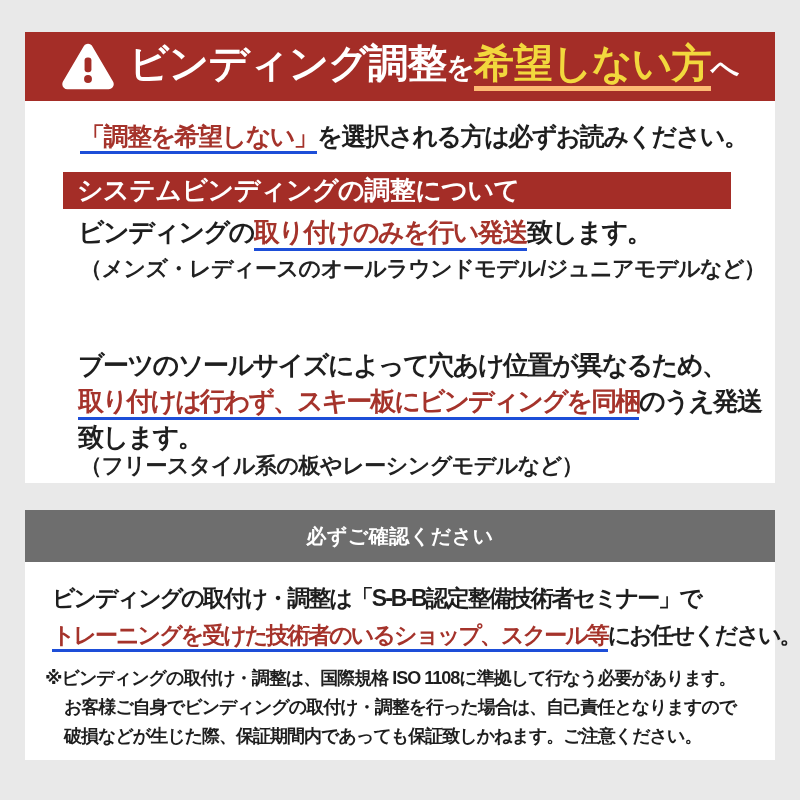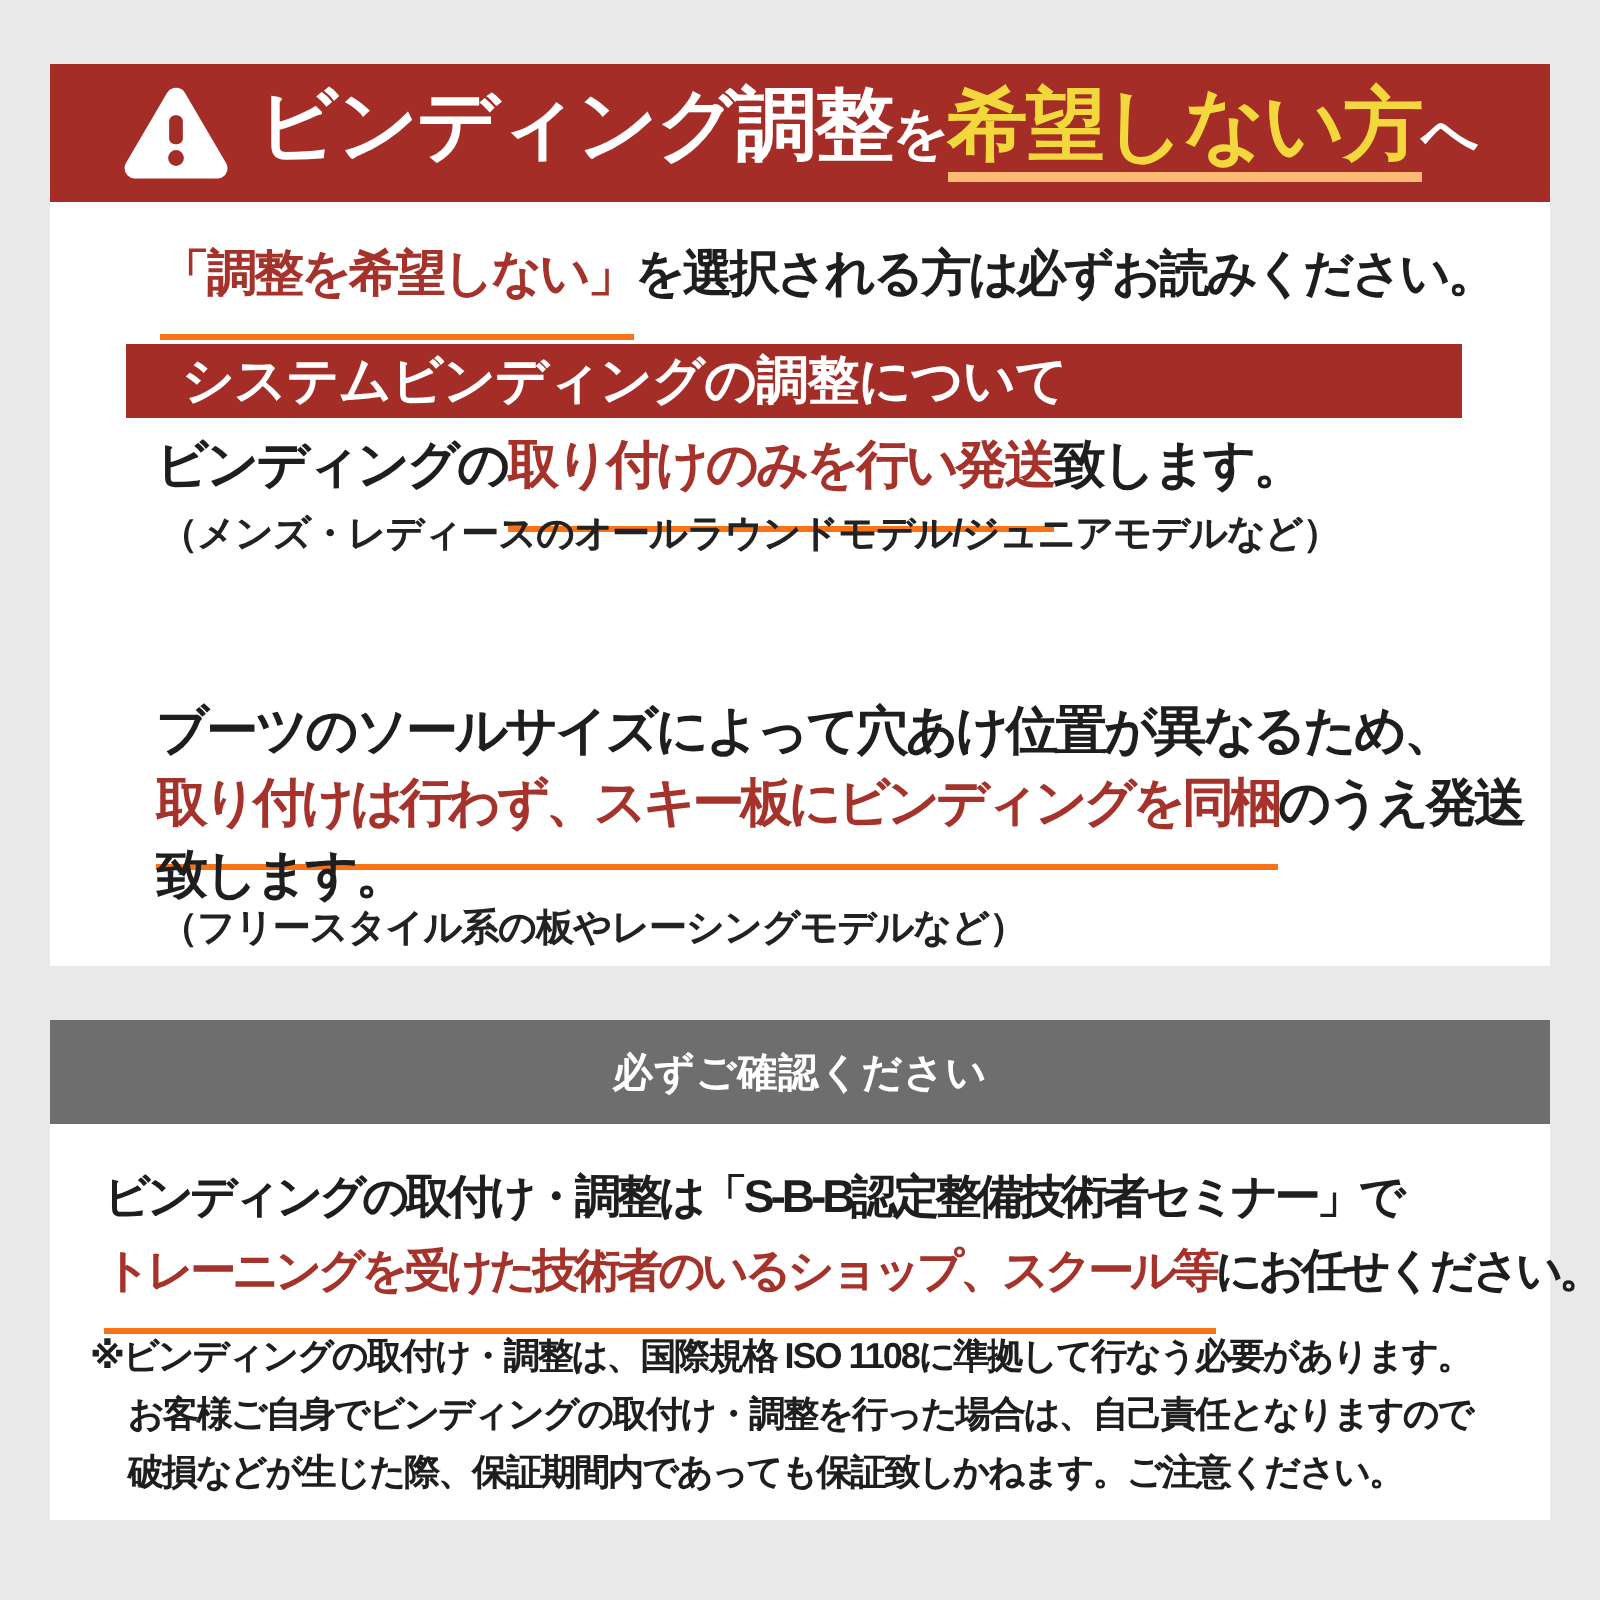--- a/index.html
+++ b/index.html
@@ -24,35 +24,35 @@
   }
   .header-text .particle{font-size:28px;}
   .hl-yellow{
     color:#f2d83d;display:inline-block;
     border-bottom:5px solid #fdba74;padding-bottom:3px;
   }
 
   
   .card1{position:absolute;left:25px;top:101px;width:750px;height:382px;background:#ffffff;}
   .card1 .intro{position:absolute;left:55px;top:19px;font-size:25px;font-weight:bold;white-space:nowrap;letter-spacing:-1.5px;}
-  .red-ul{color:#a5332b;border-bottom:3px solid #f97316;padding-bottom:16px;}
+  .red-ul{color:#a5332b;border-bottom:3px solid #1d4ed8;padding-bottom:1px;}
   .sub-banner{
     position:absolute;left:38px;width:668px;height:37px;
     background:#a42d27;color:#ffffff;
     font-size:26px;font-weight:bold;line-height:37px;
     padding-left:28px;box-sizing:border-box;white-space:nowrap;letter-spacing:-0.5px;
   }
-  .banner1{top:71px;}
+  .banner1{top:71px;padding-left:14px;}
   .banner2{top:197px;}
   .body-line{position:absolute;left:53px;font-size:26px;font-weight:bold;white-space:nowrap;letter-spacing:-1.5px;}
   .body1{top:114px;}
   .body2{top:247px;}
   .body3{top:283px;letter-spacing:-2px;}
   .body4{top:319px;}
-  .paren-note{position:absolute;left:55px;font-size:19px;font-weight:bold;white-space:nowrap;letter-spacing:-0.5px;color:#222;}
+  .paren-note{position:absolute;left:55px;font-size:22px;font-weight:bold;white-space:nowrap;letter-spacing:-0.5px;color:#222;}
   .note1{top:153px;}
   .note2{top:350px;}
 
   
   .gray-banner{
     position:absolute;left:25px;top:510px;width:750px;height:52px;
     background:#6e6e6e;color:#ffffff;
     display:flex;align-items:center;justify-content:center;
     font-size:20px;font-weight:bold;letter-spacing:0.5px;
   }

